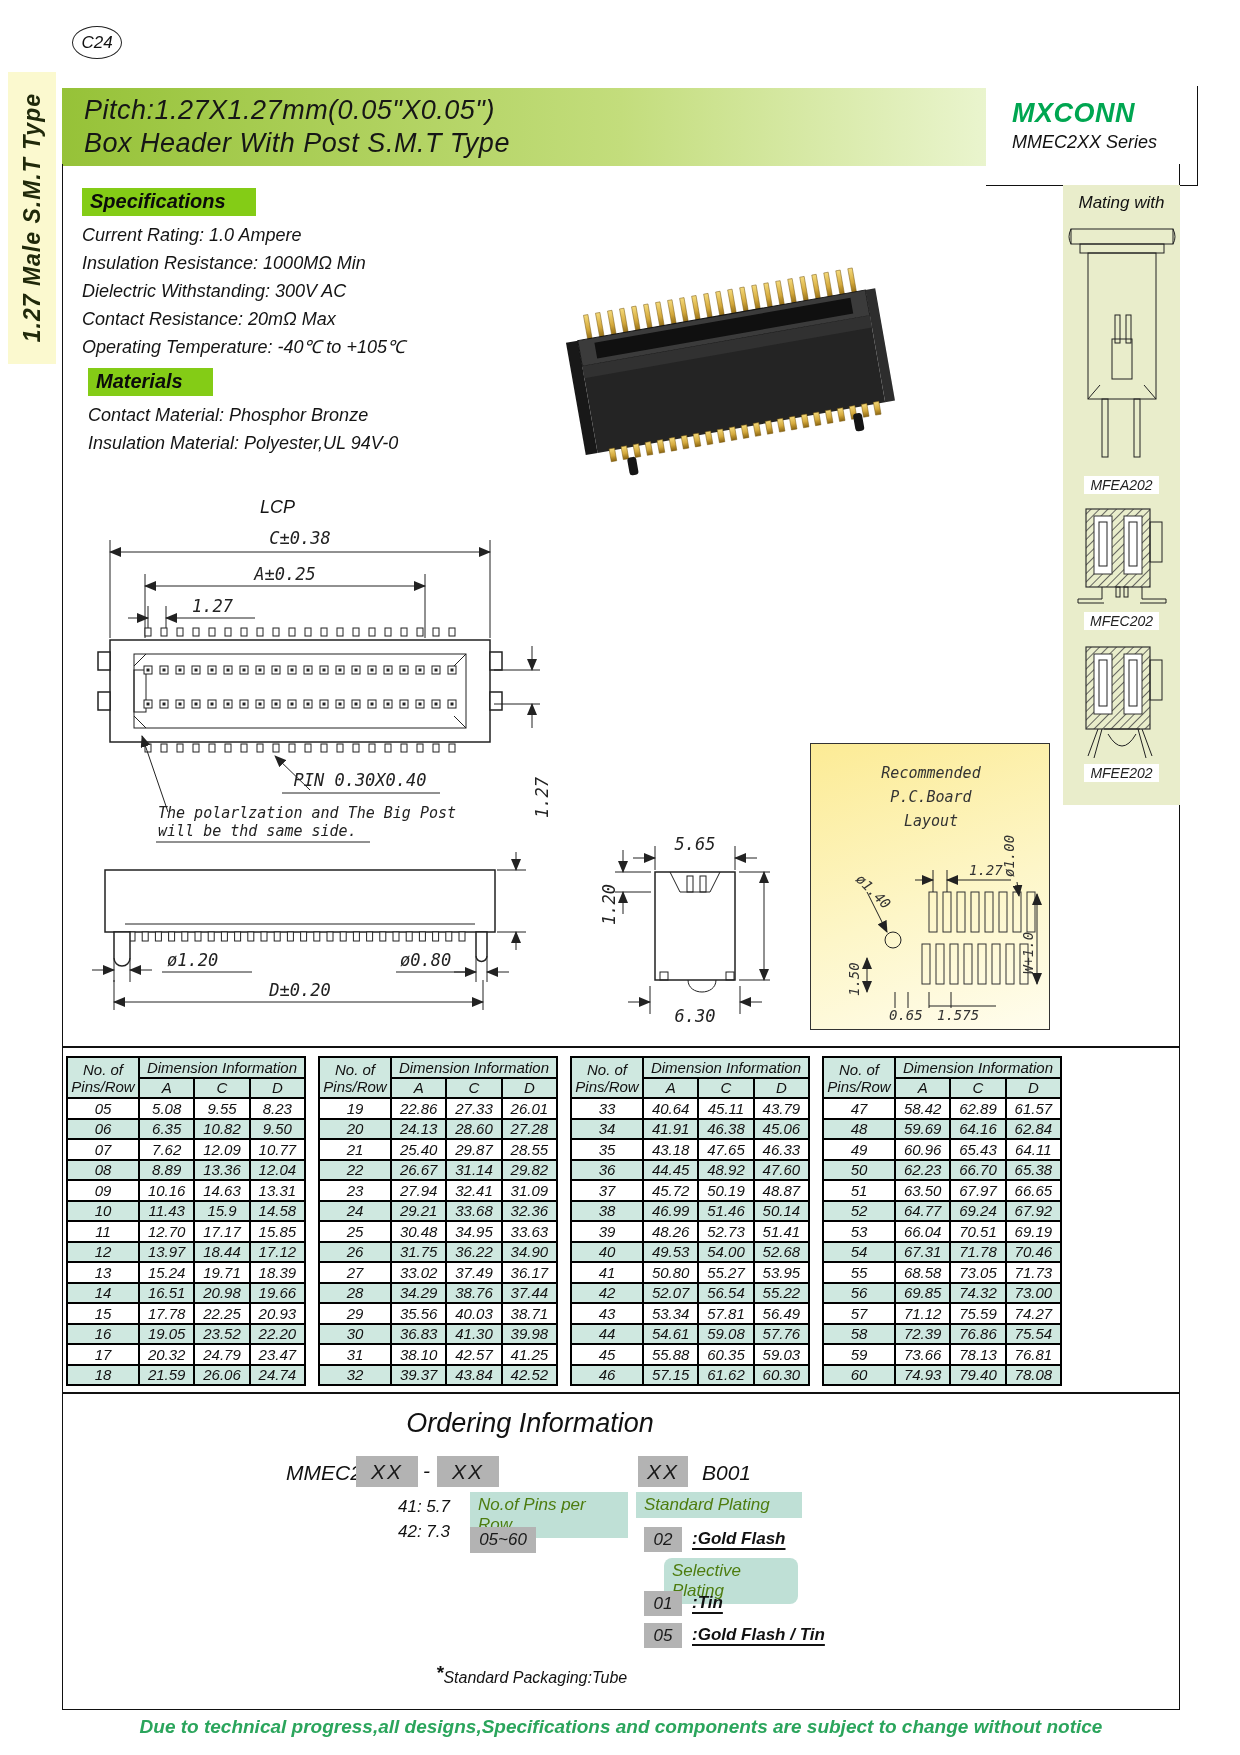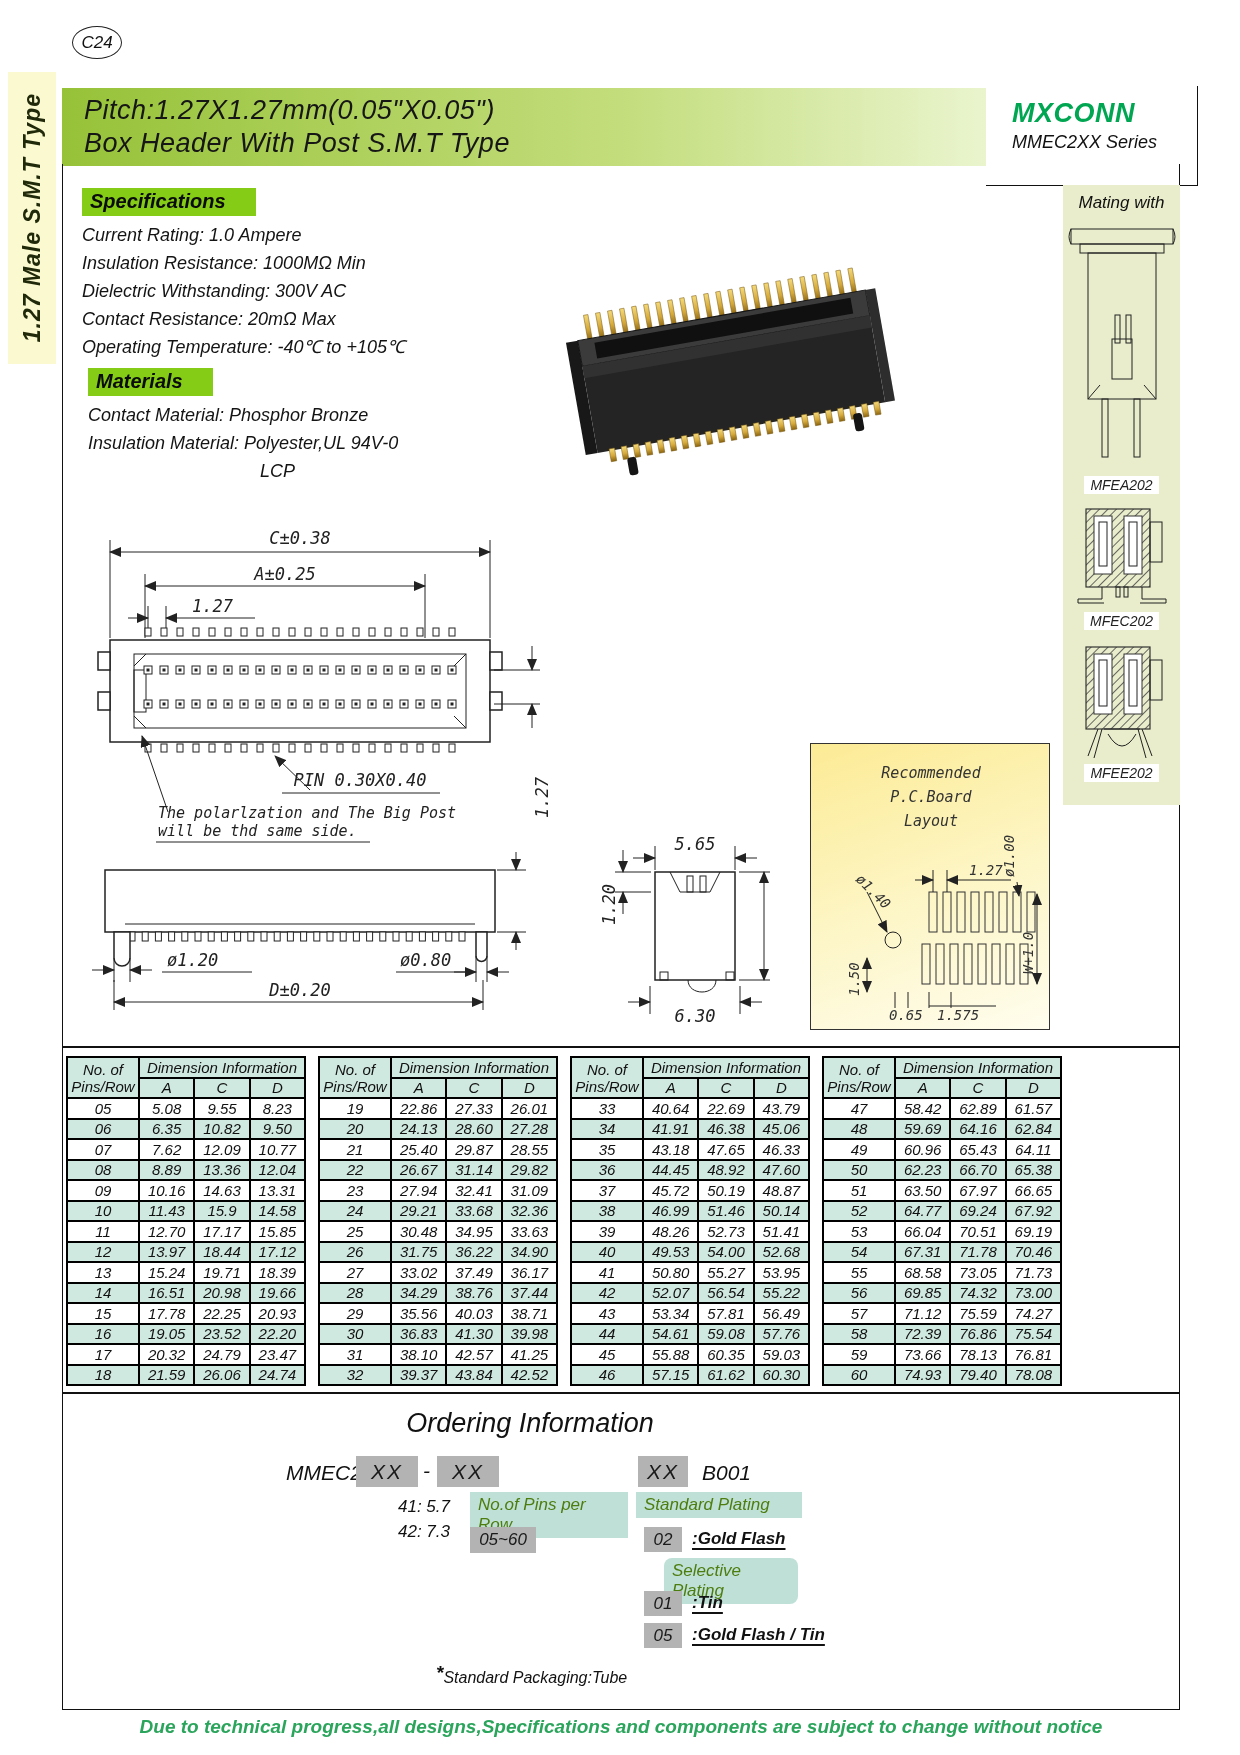--- a/index.html
+++ b/index.html
@@ -34,21 +34,21 @@
                  border-left:1.5px solid #111;border-right:1.5px solid #111;border-bottom:1.5px solid #111;
                  box-sizing:border-box;pointer-events:none;}
   .hr{position:absolute;left:62px;width:1118px;border-top:2px solid #111;height:0;}
 
   
   .specs{position:absolute;left:82px;top:188px;width:470px;}
   .materials{position:absolute;left:88px;top:368px;width:470px;}
   .chip{display:inline-block;background:#84cc16;color:#0b0b0b;font-size:20px;font-weight:bold;
         padding:2px 30px 3px 8px;}
   .lines{margin-top:5px;font-size:18px;color:#141414;line-height:28px;}
-  .lcp{padding-left:172px;}
+  .lcp{padding-left:172px;margin-top:36px;}
 
   
   .mating{position:absolute;left:1063px;top:185px;width:117px;height:620px;background:#e9edcb;text-align:center;}
   .mating-title{font-size:17px;color:#111;padding-top:8px;}
   .mating svg{display:block;margin:6px auto 0;}
   .fig-label{display:inline-block;background:#fff;font-size:14px;color:#222;padding:1px 6px;margin-top:2px;}
 
   
   .photo{position:absolute;left:545px;top:230px;}
 
@@ -829,21 +829,21 @@
           <th colspan="3">Dimension Information</th>
         </tr>
         <tr>
           <th>A</th>
           <th>C</th>
           <th>D</th>
         </tr>
         <tr class="">
           <td>33</td>
           <td>40.64</td>
-          <td>22.69</td>
+          <td>45.11</td>
           <td>43.79</td>
         </tr>
         <tr class="alt">
           <td>34</td>
           <td>41.91</td>
           <td>46.38</td>
           <td>45.06</td>
         </tr>
         <tr class="">
           <td>35</td>

